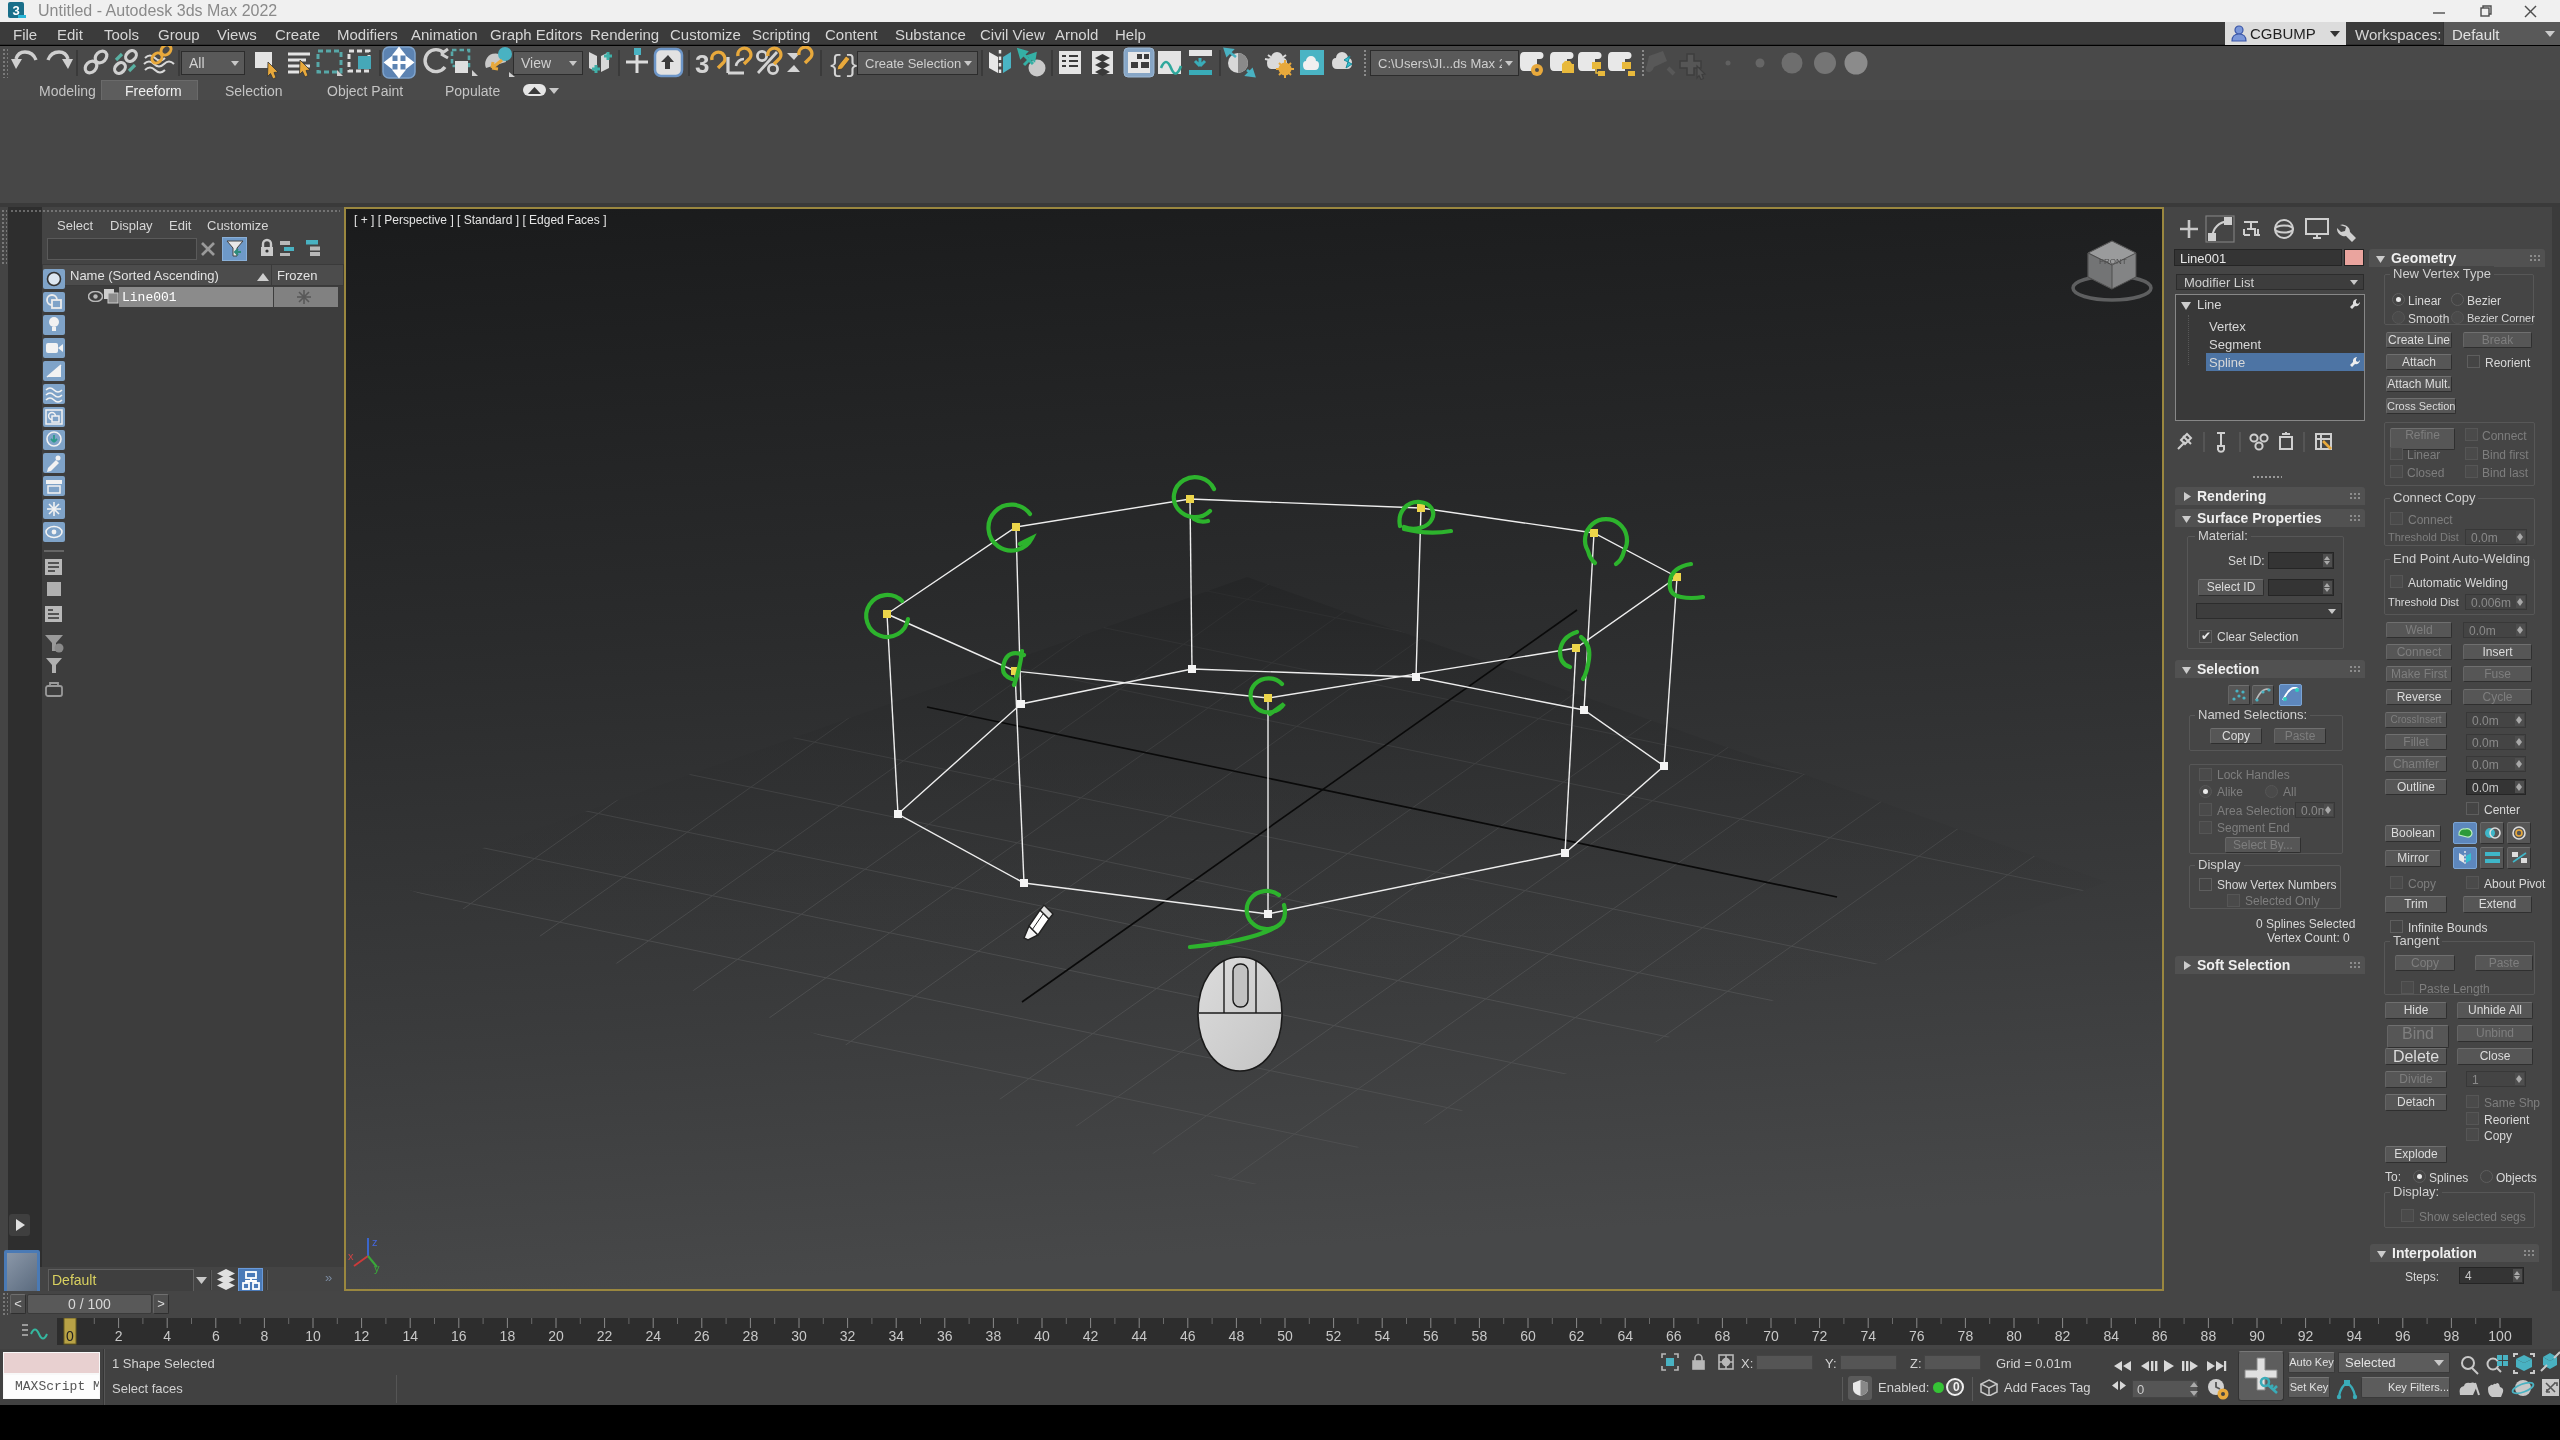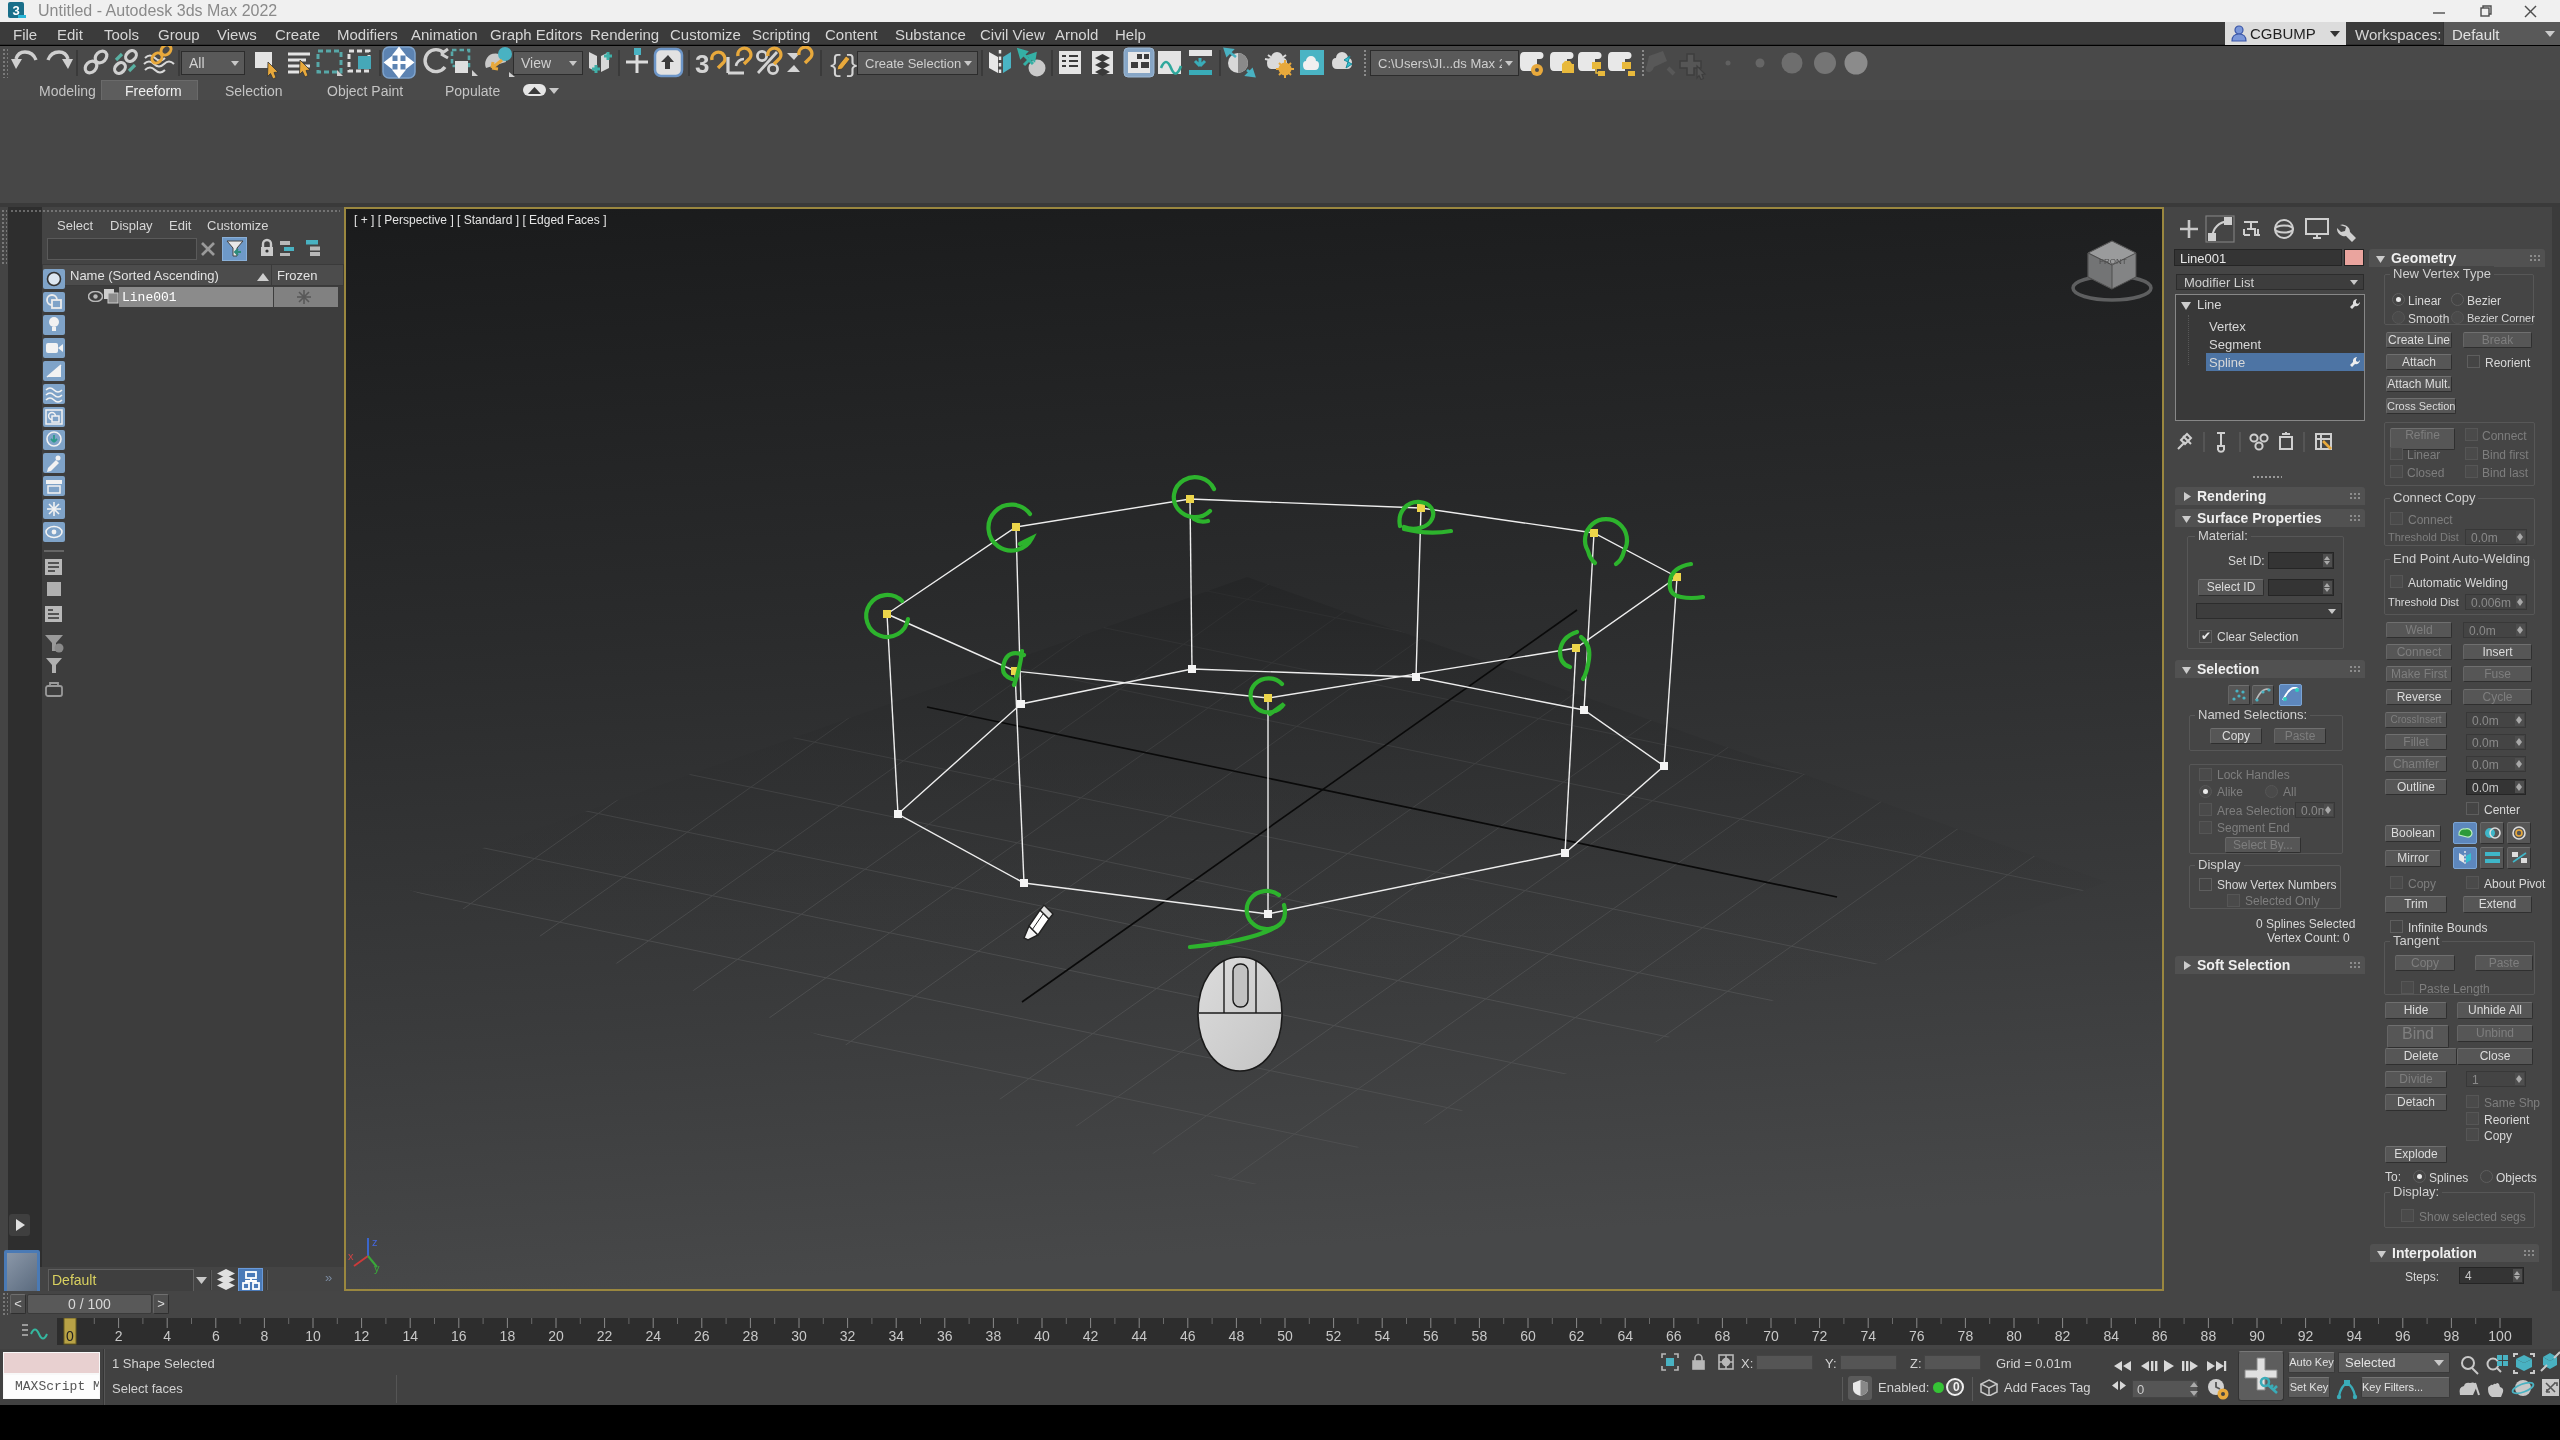--- a/index.html
+++ b/index.html
@@ -979,21 +979,21 @@
 <div class="grp" style="left:220px;top:734px;width:151px;height:54px"></div>
 <div class="glabel" style="left:226px;top:726px">Tangent</div>
 <div class="btn dis" style="left:231px;top:748px;width:60px;height:16px;line-height:14px;font-size:12px">Copy</div>
 <div class="btn dis" style="left:311px;top:748px;width:58px;height:16px;line-height:14px;font-size:12px">Paste</div>
 <div class="chk dis" style="left:237px;top:774px"></div>
 <div class="lab dis" style="left:255px;top:775px;font-size:12px">Paste Length</div>
 <div class="btn" style="left:221px;top:795px;width:62px;height:17px;line-height:15px;font-size:12px">Hide</div>
 <div class="btn" style="left:293px;top:795px;width:76px;height:17px;line-height:15px;font-size:12px">Unhide All</div>
 <div class="btn dis" style="left:223px;top:818px;width:62px;height:23px;line-height:15px;font-size:16px">Bind</div>
 <div class="btn dis" style="left:293px;top:818px;width:76px;height:17px;line-height:15px;font-size:12px">Unbind</div>
-<div class="btn" style="left:221px;top:841px;width:72px;height:17px;line-height:15px;font-size:12px">Delete</div>
+<div class="btn" style="left:221px;top:841px;width:62px;height:17px;line-height:15px;font-size:16px">Delete</div>
 <div class="btn" style="left:293px;top:841px;width:76px;height:17px;line-height:15px;font-size:12px">Close</div>
 <div class="btn dis" style="left:221px;top:864px;width:62px;height:17px;line-height:15px;font-size:12px">Divide</div>
 <div class="field dis" style="left:302px;top:864px;width:60px;height:16px">
         <div class="fval">1</div>
         <div class="spin"></div>
       </div>
 <div class="btn" style="left:221px;top:887px;width:62px;height:17px;line-height:15px;font-size:12px">Detach</div>
 <div class="chk dis" style="left:302px;top:888px"></div>
 <div class="lab dis" style="left:320px;top:889px;font-size:12px">Same Shp</div>
 <div class="chk dis" style="left:302px;top:905px"></div>
@@ -1299,21 +1299,21 @@
         <div style="position:absolute;right:5px;top:7px;width:0;height:0;border-left:5px solid transparent;border-right:5px solid transparent;border-top:6px solid #c8c8c8"></div>
       </div>
 <svg class="abs" style="left:2336px;top:29px" width="22" height="22">
         <g stroke="#3aacb8" stroke-width="2.4" fill="none">
           <path d="M3 18 q2 -10 8 -13 q6 3 8 13"></path>
           <rect x="8" y="2" width="6" height="6" fill="#3aacb8" stroke="none"></rect>
         </g>
         <circle cx="3" cy="19" r="2.2" fill="#3aacb8"></circle>
         <circle cx="19" cy="19" r="2.2" fill="#3aacb8"></circle>
       </svg>
-<div class="abs" style="left:2361px;top:28px;width:89px;height:21px;background:#5c5c5c;border:1px solid #3a3a3a;border-top-color:#747474;border-radius:2px;font-size:11px;color:#e2e2e2;text-align:left;line-height:19px;white-space:nowrap">Key Filters...</div>
+<div class="abs" style="left:2361px;top:28px;width:89px;height:21px;background:#5c5c5c;border:1px solid #3a3a3a;border-top-color:#747474;border-radius:2px;font-size:11px;color:#e2e2e2;text-align:right;line-height:19px;white-space:nowrap">Key Filters...</div>
 <svg class="abs" style="left:2456px;top:0" width="104" height="56" viewBox="0 0 104 56">
 <g stroke="#c8c8c8" stroke-width="2" fill="none">
  <circle cx="12" cy="14" r="6"></circle>
           <line x1="16" y1="19" x2="22" y2="25"></line>
  <g transform="translate(27,0)">
             <circle cx="10" cy="15" r="5.5"></circle>
             <line x1="14" y1="19" x2="18" y2="23"></line>
             <g fill="#49b2c2" stroke="none">
               <rect x="14" y="6" width="5" height="5"></rect>
               <rect x="20" y="6" width="5" height="5"></rect>

